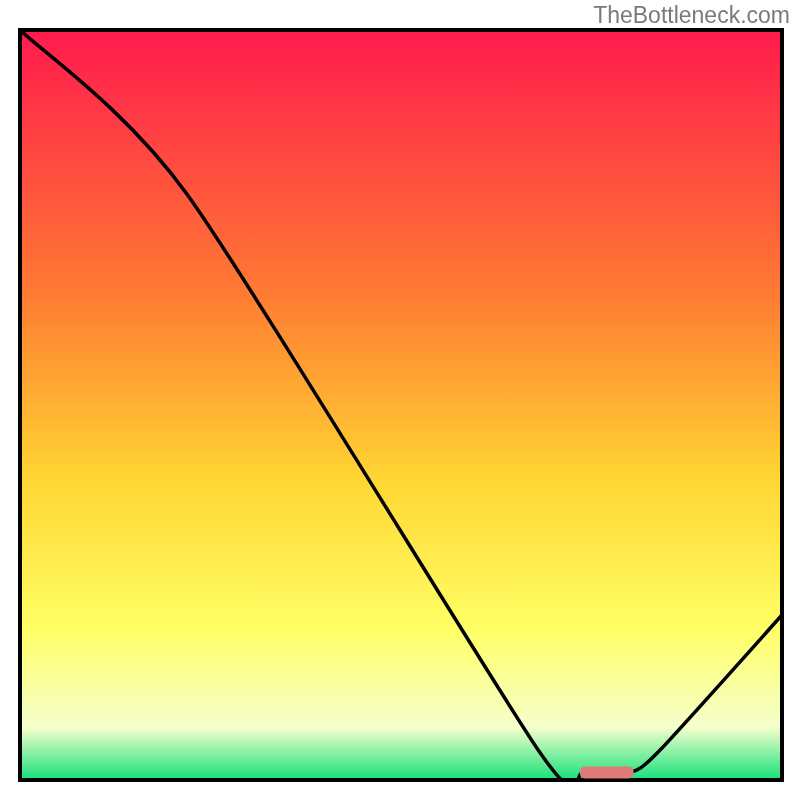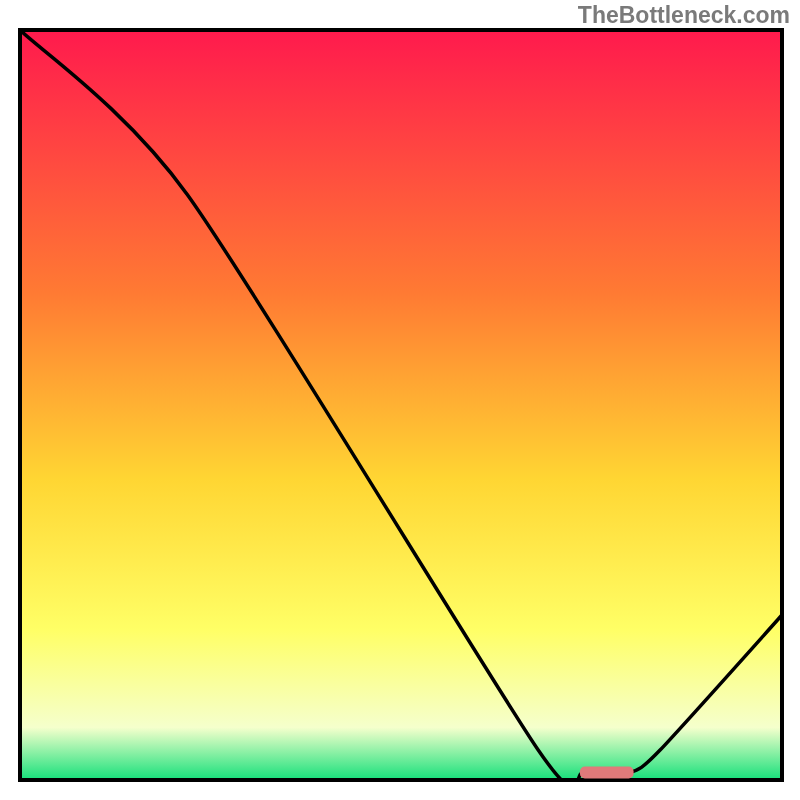--- a/index.html
+++ b/index.html
@@ -15,21 +15,21 @@
     position: relative;
     width: 800px;
     height: 800px;
   }
   .watermark {
     position: absolute;
     top: 2px;
     right: 10px;
     font-size: 23px;
     color: #7a7a7a;
-    font-weight: 700;
+    font-weight: 400;
     letter-spacing: 0px;
     user-select: none;
   }
   .plot {
     position: absolute;
     left: 18px;
     top: 28px;
     width: 766px;
     height: 754px;
   }

